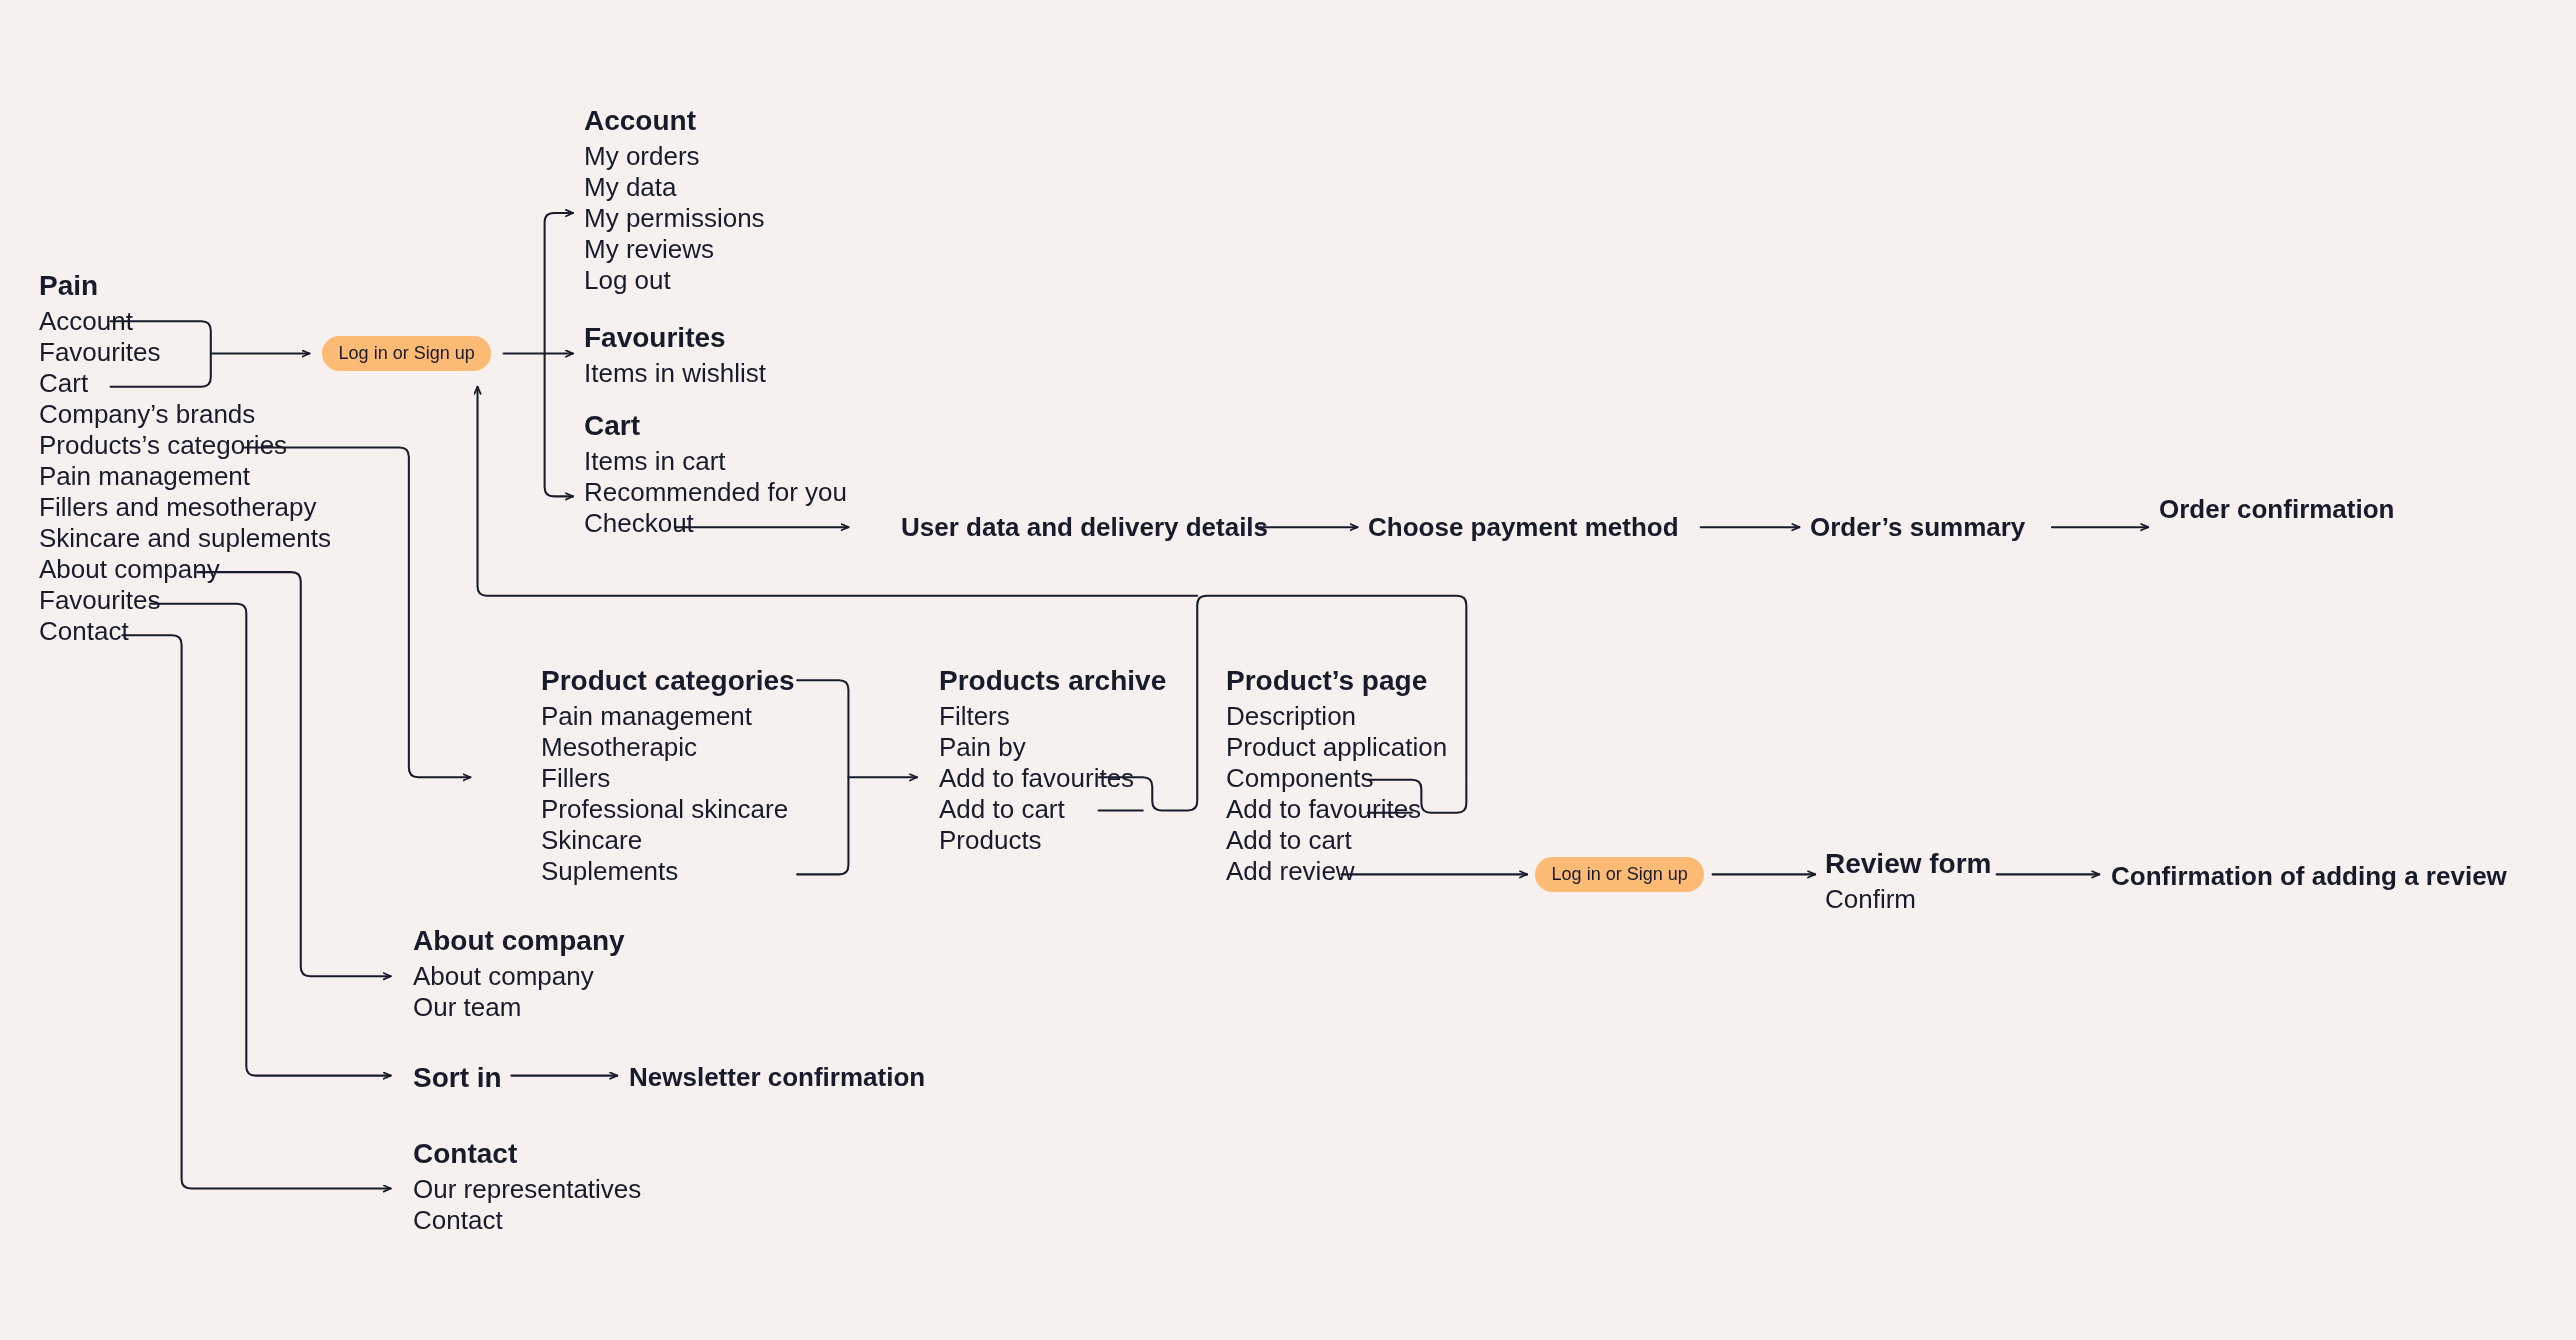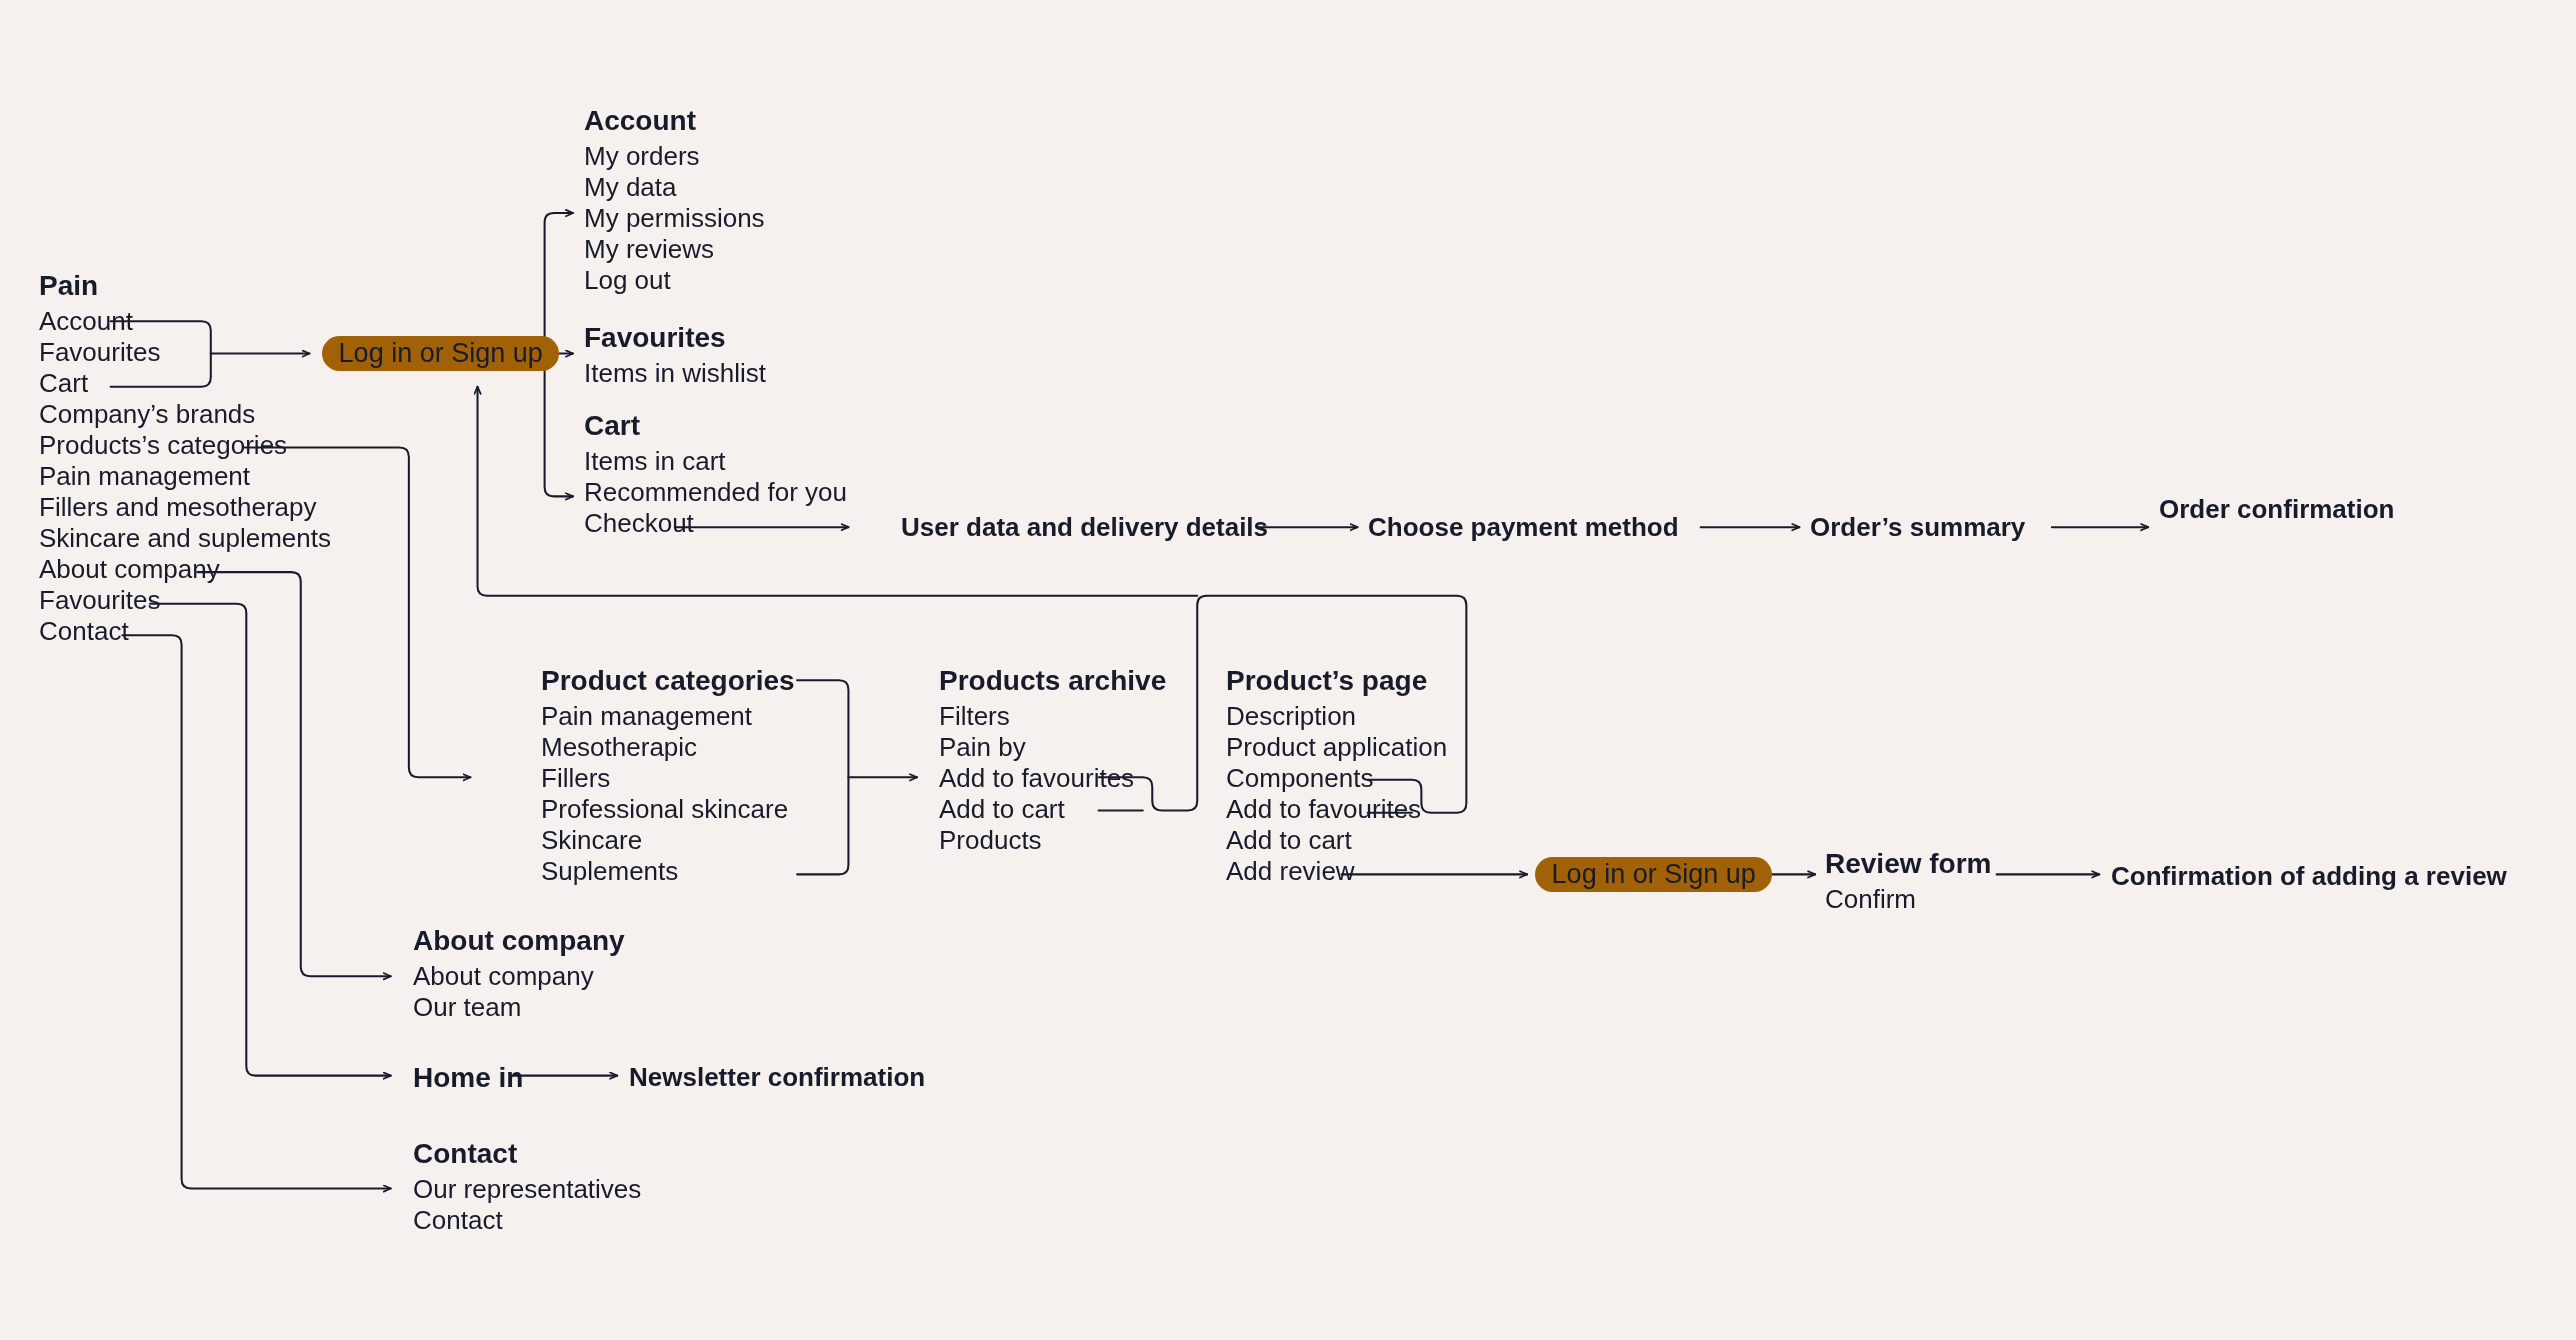--- a/index.html
+++ b/index.html
@@ -13,23 +13,23 @@
     overflow: hidden;
   }
   #canvas { position:absolute; left:0; top:0; width:2576px; height:1340px; }
   svg#wires { position:absolute; left:0; top:0; width:2576px; height:1340px; pointer-events:none; }
   .node { position:absolute; }
   .item { font-size:26px; font-weight:normal; white-space:nowrap; line-height:31px; }
   .group-title { font-size:28px; font-weight:bold; white-space:nowrap; line-height:35px; margin-bottom:3.2px; }
   .stage { position:absolute; font-size:26px; font-weight:bold; white-space:nowrap; line-height:32px; }
   .pill {
     position:absolute;
-    background:#a16207;
+    background:#fdba74;
     border-radius:788px;
-    font-size:27px;
+    font-size:18px;
     color:#181B2C;
     white-space:nowrap;
     display:flex; align-items:center; justify-content:center;
     height:35px;
     padding:0 16.6px;
   }
 </style>
 </head>
 <body>
 
@@ -164,21 +164,21 @@
 
   <div class="stage" style="left:2111px; top:860px;">Confirmation of adding a review</div>
 
   <div class="node" style="left:413px; top:923px;">
     <div class="group-title">About company</div>
     <div class="item">About company</div>
     <div class="item">Our team</div>
   </div>
 
   <div class="node" style="left:413px; top:1060px;">
-    <div class="group-title">Home in</div>
+    <div class="group-title">Sort in</div>
   </div>
   <div class="stage" style="left:629px; top:1061px;">Newsletter confirmation</div>
 
   <div class="node" style="left:413px; top:1136px;">
     <div class="group-title">Contact</div>
     <div class="item">Our representatives</div>
     <div class="item">Contact</div>
   </div>
 
 </div>

